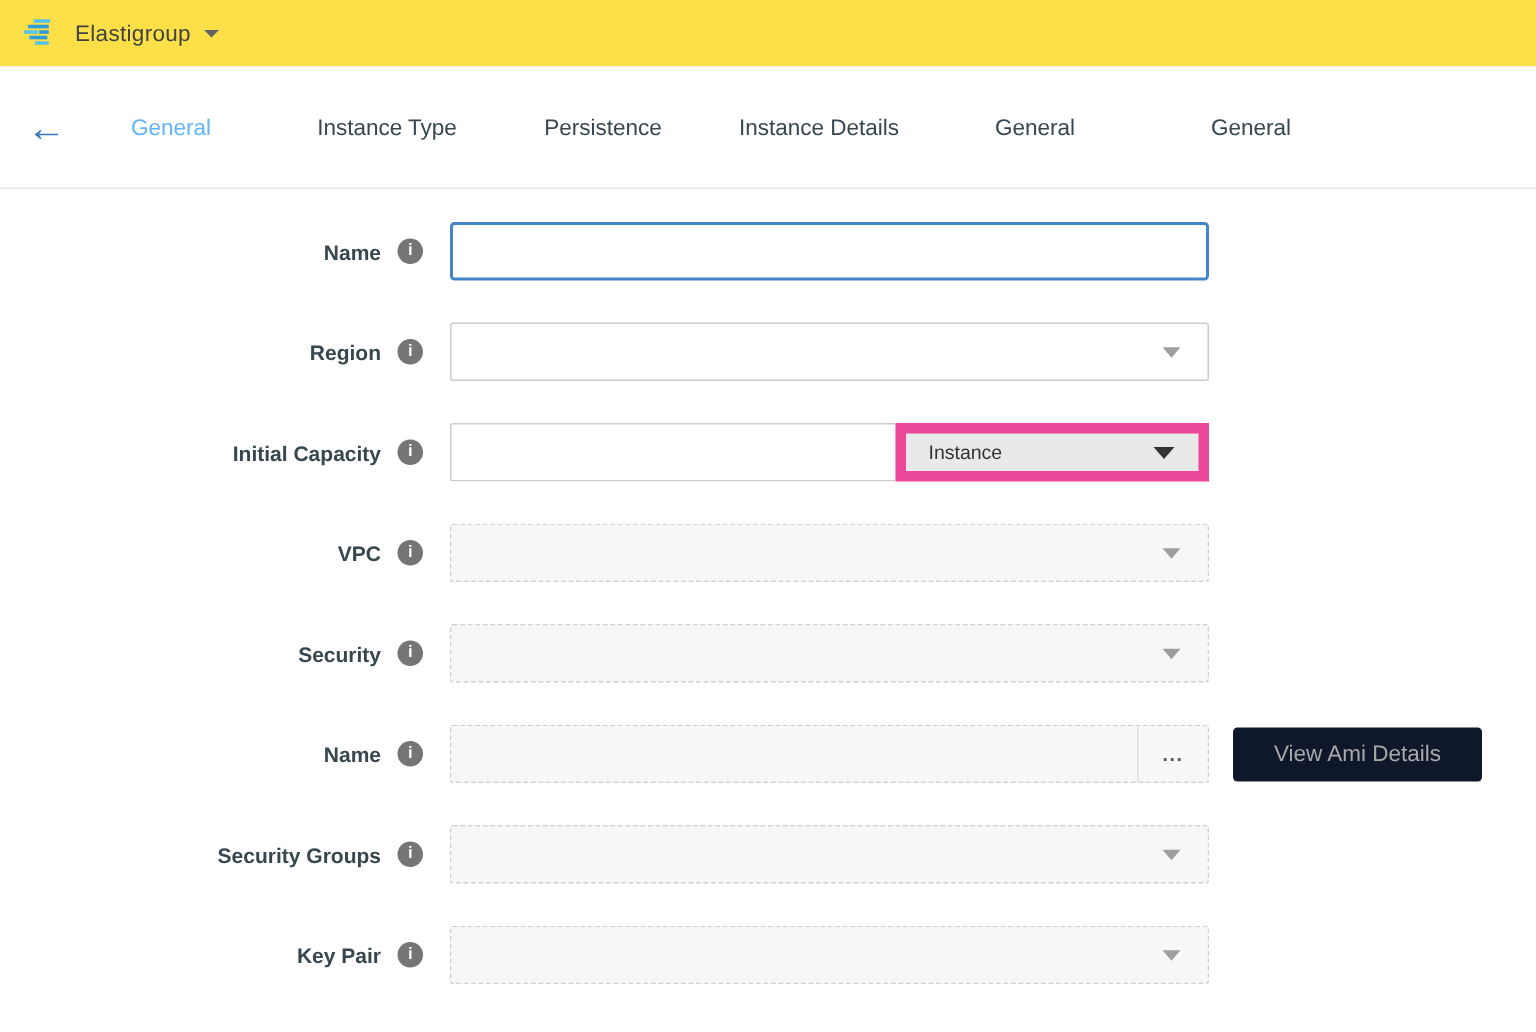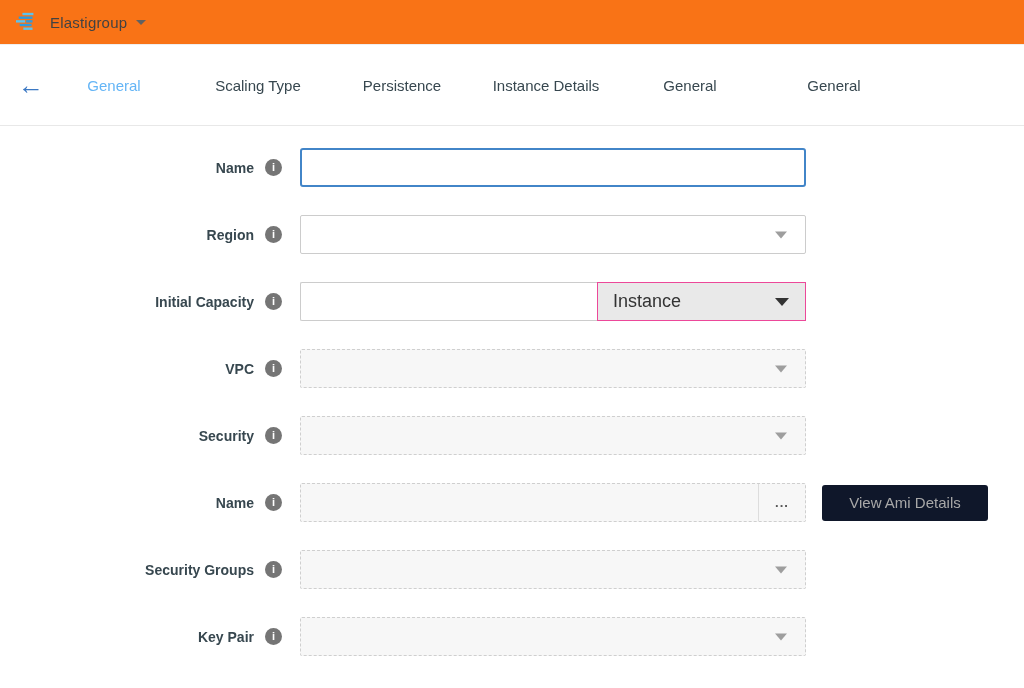--- a/index.html
+++ b/index.html
@@ -1,21 +1,21 @@
 <!DOCTYPE html>
 <html><head>
 <meta charset="utf-8">
 <style>
   * { margin: 0; padding: 0; box-sizing: border-box; }
   html, body { width: 1024px; height: 688px; background: #ffffff; overflow: hidden;
     font-family: "Liberation Sans", sans-serif; }
 
   
   .app-header { height: 45px; display: flex; align-items: center; padding-left: 14px;
-    border-bottom: 1px solid #efefef; background: #f97316; }
+    border-bottom: 1px solid #efefef; background: #fde047; }
   .app-header .logo { width: 26px; height: 22px; margin-right: 10px; }
   .app-name { font-size: 15px; color: #424242; letter-spacing: .2px; }
   .caret-down-sm { width: 0; height: 0; border-left: 5px solid transparent;
     border-right: 5px solid transparent; border-top: 5px solid #616161; margin-left: 9px; }
 
   
   .tab-bar { position: relative; height: 81px; border-bottom: 1px solid #e8e8e8;
     display: flex; align-items: center; background: #fff; }
   .back-arrow { position: absolute; left: 18px; top: 50%; transform: translateY(-50%);
     color: #3b78c3; font-size: 26px; line-height: 1; cursor: pointer; }
@@ -43,22 +43,22 @@
   .select-box .caret { position: absolute; right: 18px; top: 50%; transform: translateY(-50%);
     width: 0; height: 0; border-left: 6px solid transparent; border-right: 6px solid transparent;
     border-top: 7px solid #9e9e9e; }
   .select-box.disabled, .input-disabled { border: 1px dashed #cfcfcf; background: #f7f7f7;
     cursor: default; }
 
   .capacity-wrap { display: flex; width: 506px; }
   .capacity-input { flex: 1; height: 39px; border: 1px solid #cccccc; border-right: none;
     border-radius: 2px 0 0 2px; font-size: 14px; color: #333; padding: 0 12px; outline: none; }
   .unit-select { position: relative; width: 209px; height: 39px; background: #e9e9e9;
-    border: 1px solid #ec4899; display: flex; align-items: center; padding-left: 15px;
-    font-size: 18px; color: #333; cursor: pointer; }
+    border: 7px solid #ec4899; display: flex; align-items: center; padding-left: 15px;
+    font-size: 13px; color: #333; cursor: pointer; }
   .unit-select .caret { position: absolute; right: 16px; top: 50%; transform: translateY(-50%);
     width: 0; height: 0; border-left: 7px solid transparent; border-right: 7px solid transparent;
     border-top: 8px solid #333; }
 
   .image-field { display: flex; width: 506px; height: 39px; border: 1px dashed #cfcfcf;
     background: #f7f7f7; border-radius: 2px; }
   .image-value { flex: 1; }
   .ellipsis-btn { width: 47px; border-left: 1px solid #dddddd; display: flex;
     align-items: center; justify-content: center; font-size: 13px; font-weight: bold;
     color: #555; letter-spacing: 1px; }
@@ -80,21 +80,21 @@
     <rect x="9" y="18" width="10" height="2.6" fill="#5bc2ee"></rect>
   </svg>
   <span class="app-name">Elastigroup</span>
   <span class="caret-down-sm"></span>
 </div>
 
 <div class="tab-bar">
   <span class="back-arrow">←</span>
   <div class="tabs">
     <div class="tab active">General</div>
-    <div class="tab">Scaling Type</div>
+    <div class="tab">Instance Type</div>
     <div class="tab">Persistence</div>
     <div class="tab">Instance Details</div>
     <div class="tab">General</div>
     <div class="tab">General</div>
   </div>
 </div>
 
 <div class="form-area">
 
   <div class="form-row">

